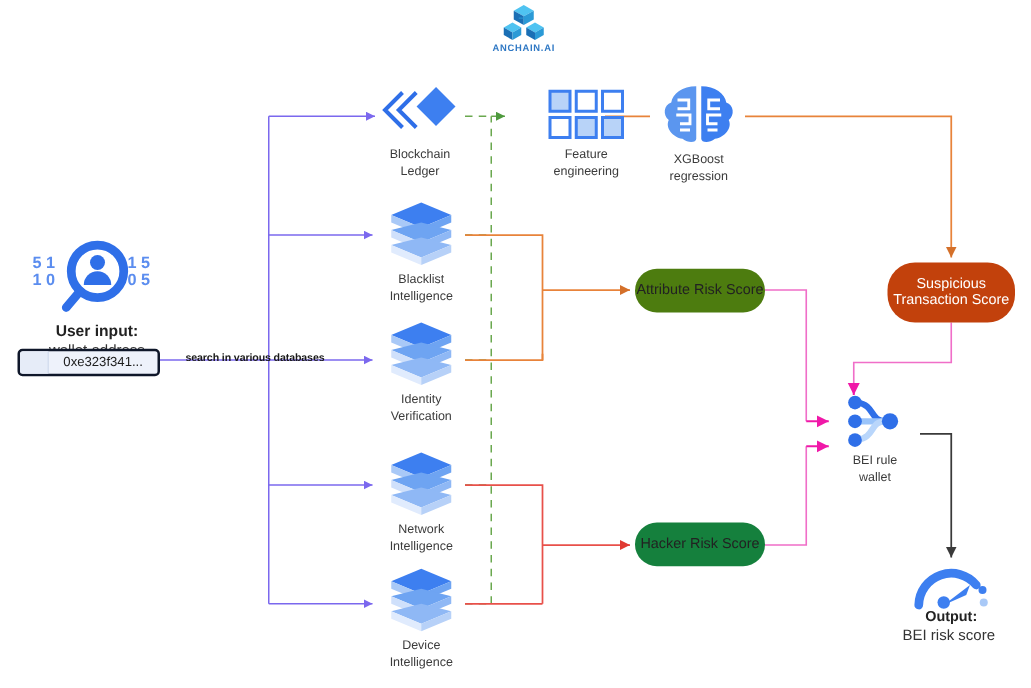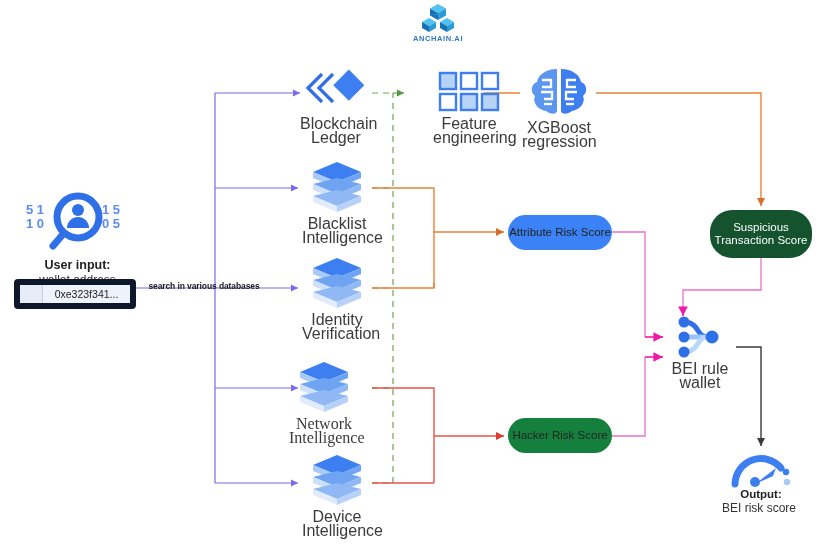--- a/index.html
+++ b/index.html
@@ -11,46 +11,46 @@
     overflow:hidden;
     position:relative;
     color:#333333;
   }
   .stage{position:absolute;left:0;top:0;width:825px;height:550px;}
   svg.wires{position:absolute;left:0;top:0;width:825px;height:550px;}
 
   .node{position:absolute;}
   .node .cap{
     text-align:center;
-    font-size:16px;
+    font-size:10px;
     line-height:13.5px;
     color:#3b3b3b;
     white-space:pre-line;
     margin-top:3px;
   }
 
   
-  #brand{left:403px;top:3px;width:70px;}
+  #brand{left:384px;top:3px;width:70px;}
   #brand .logo-wrap{display:flex;justify-content:center;}
   #brand .brandname{
     text-align:center;font-size:7.5px;letter-spacing:.6px;
     color:#2f78c4;font-weight:bold;margin-top:1px;
   }
 
   
   #userinput{left:10px;top:190px;width:135px;}
   #userinput .title{
     text-align:center;font-size:12.5px;font-weight:bold;color:#222;margin-top:4px;
   }
   #userinput .sub{
     text-align:center;font-size:12px;color:#333;margin-top:1px;
   }
   .addr-field{
     position:absolute;left:14px;top:279px;width:110px;height:18px;
-    background:#eef2fb;border:6px solid #0f172a;border-radius:4px;
+    background:#eef2fb;border:2px solid #0f172a;border-radius:4px;
     display:flex;align-items:center;
   }
   .addr-field .knob{
     width:22px;height:100%;border-right:1px solid #c3cfe6;
     background:#e6ecf8;border-radius:3px 0 0 3px;flex:0 0 22px;
   }
   .addr-field .val{
     flex:1;text-align:center;font-size:10.5px;color:#1d1d1d;
     overflow:hidden;white-space:nowrap;
   }
@@ -60,31 +60,31 @@
     font-size:8.5px;font-weight:bold;color:#1a1a1a;text-align:center;
     letter-spacing:-0.1px;
   }
 
   
   .pill{
     position:absolute;border-radius:22px;display:flex;
     align-items:center;justify-content:center;text-align:center;
     font-size:11.5px;line-height:13px;
   }
-  #attr-pill{left:508px;top:215px;width:104px;height:35px;background:#3b82f6;color:#222;}
+  #attr-pill{left:508px;top:215px;width:104px;height:35px;background:#4d7c0f;color:#222;}
   #hack-pill{left:508px;top:418px;width:104px;height:35px;background:#15803d;color:#222;}
-  #susp-pill{left:710px;top:210px;width:102px;height:48px;background:#14532d;color:#ffffff;text-align:center;}
+  #susp-pill{left:710px;top:210px;width:102px;height:48px;background:#c2410c;color:#ffffff;text-align:center;}
 
   
   #n-ledger{left:300px;top:62px;width:72px;}
   #n-feat  {left:412px;top:62px;width:72px;margin-left:21px;}
   #n-xgb   {left:522px;top:66px;width:74px;}
   #n-black {left:302px;top:162px;width:70px;}
   #n-ident {left:302px;top:258px;width:70px;}
-  #n-netw  {left:289px;top:362px;width:70px;font-family:Liberation Serif, serif;}
+  #n-netw  {left:302px;top:362px;width:70px;}
   #n-devic {left:302px;top:455px;width:70px;}
   #n-bei   {left:658px;top:315px;width:84px;}
   #n-out   {left:722px;top:448px;width:78px;}
 
   .iconbox{display:flex;justify-content:center;align-items:flex-end;height:52px;}
   #n-bei .iconbox{height:44px;}
   #n-out .iconbox{height:40px;}
   .outcap-1{text-align:center;font-size:11.5px;font-weight:bold;color:#222;}
   .outcap-2{text-align:left;font-size:12px;color:#333;margin-top:1px;}
 </style>

